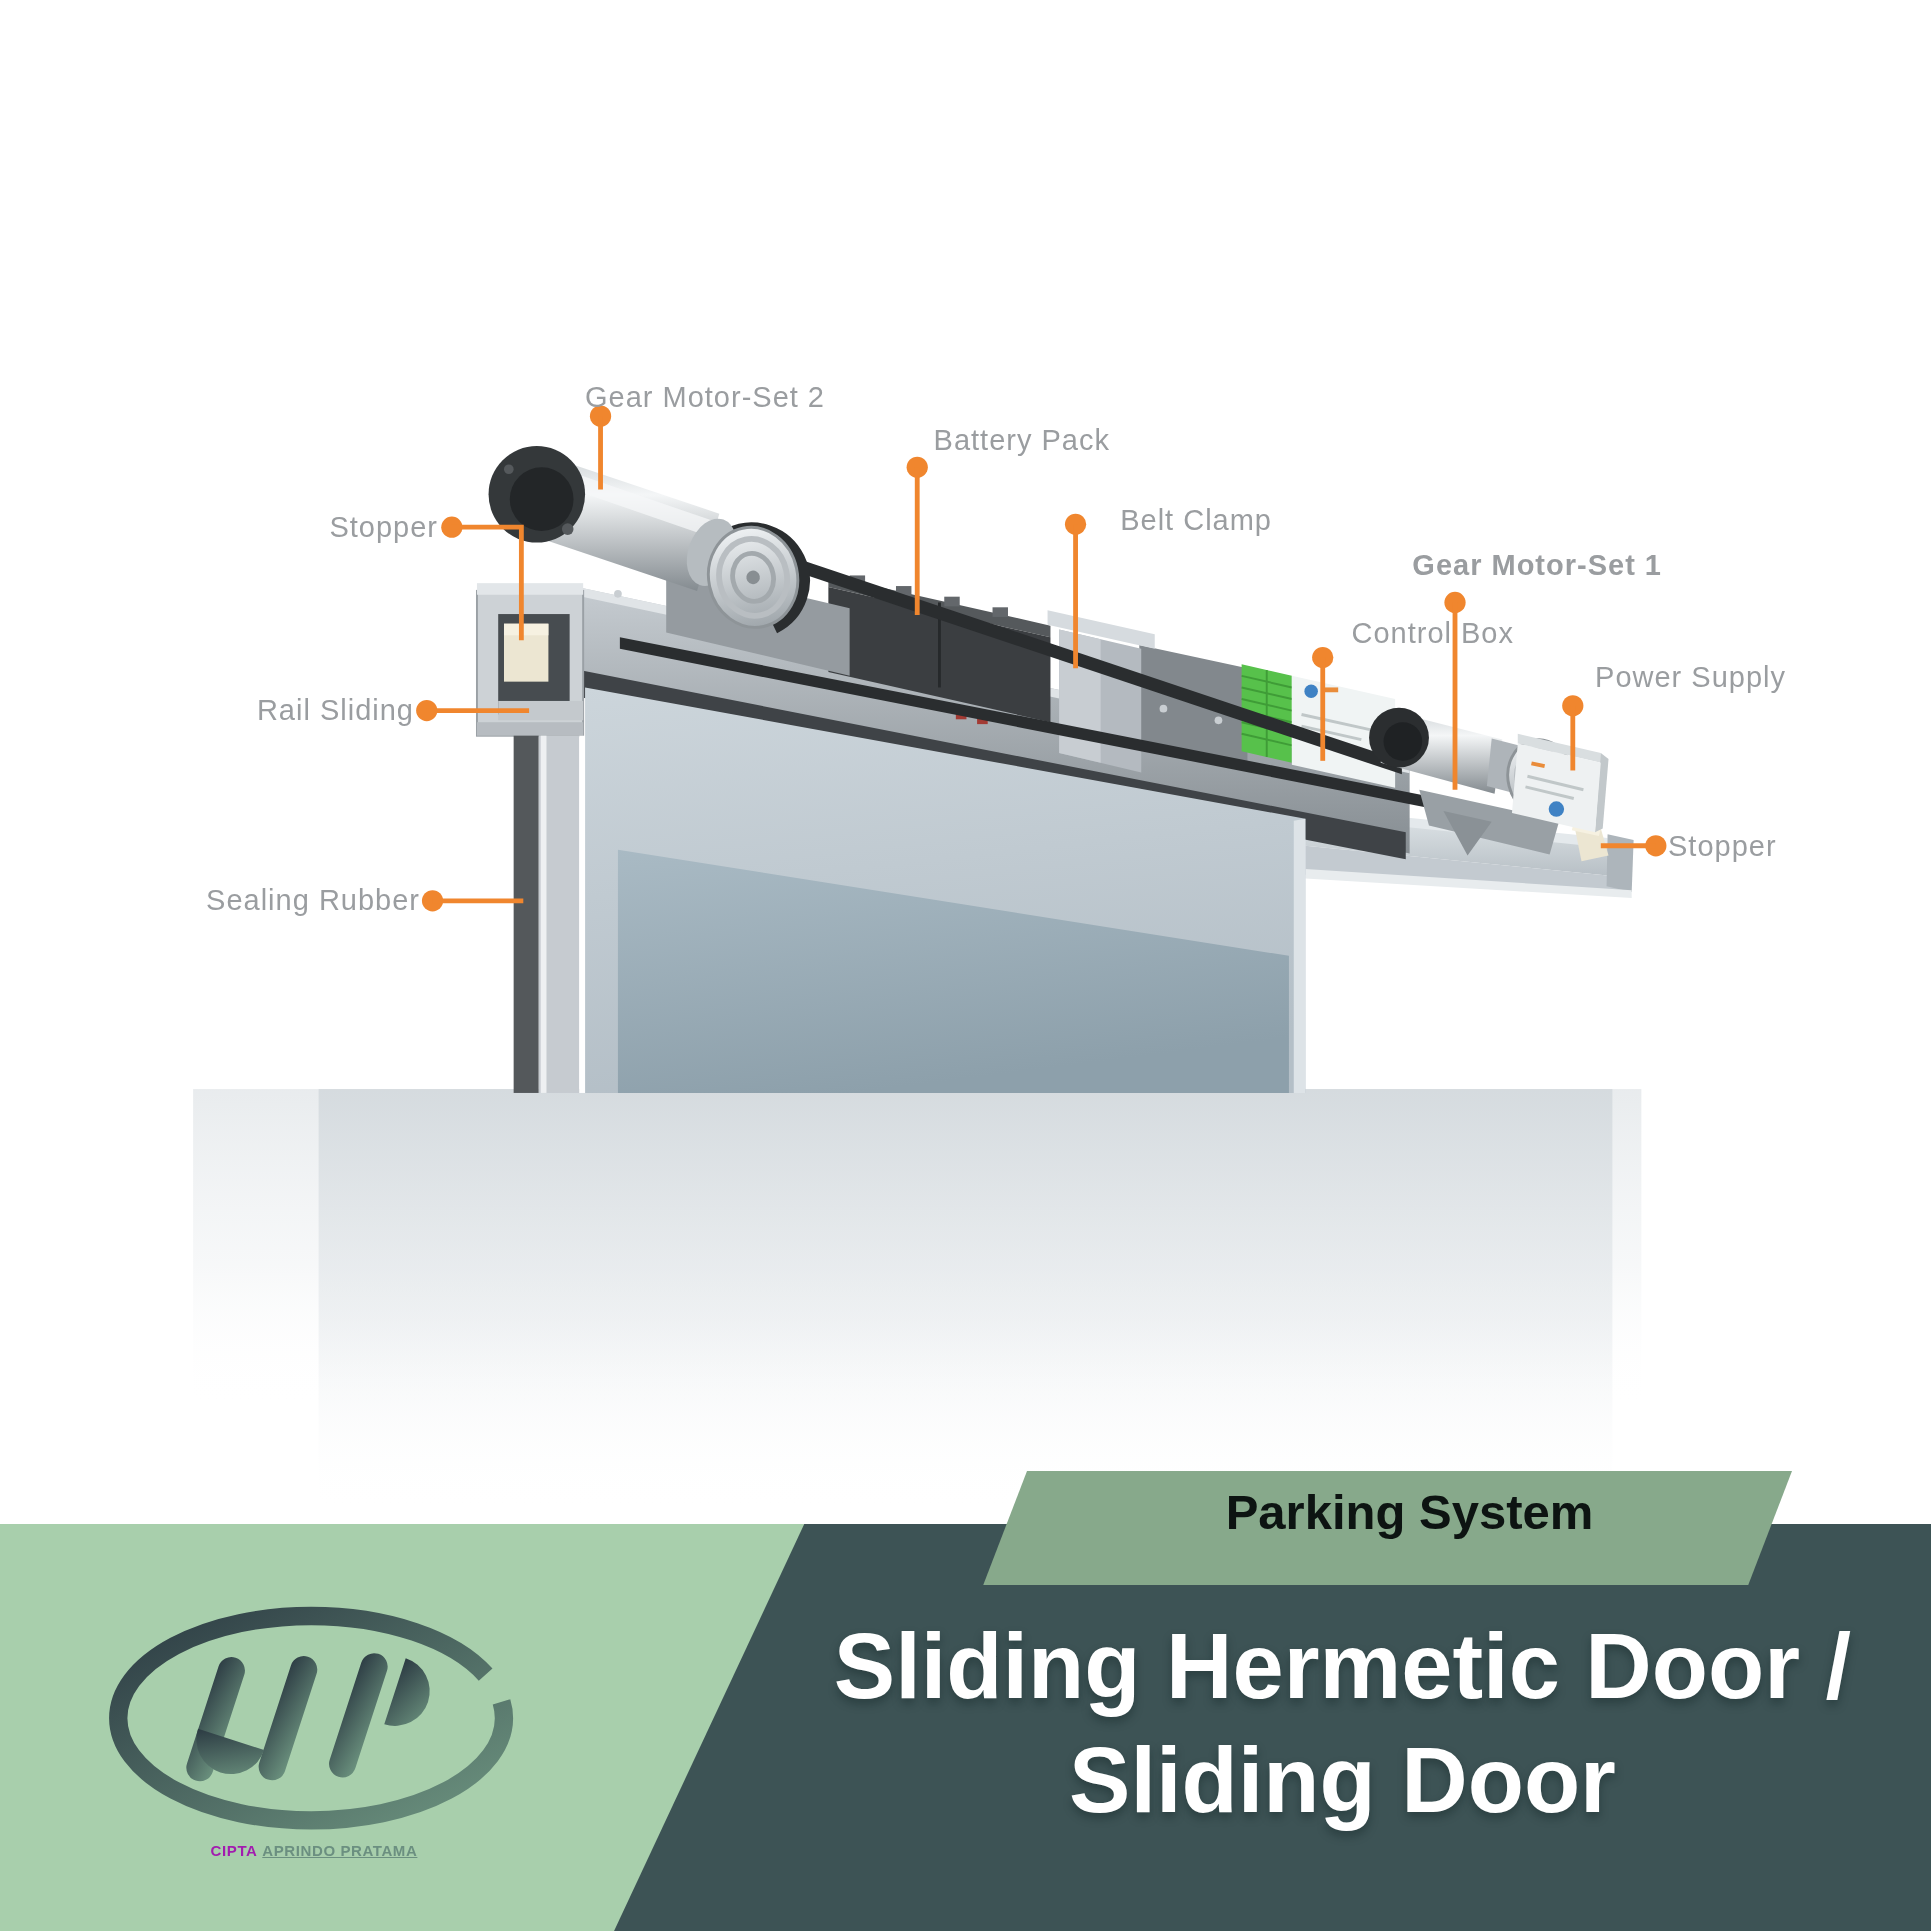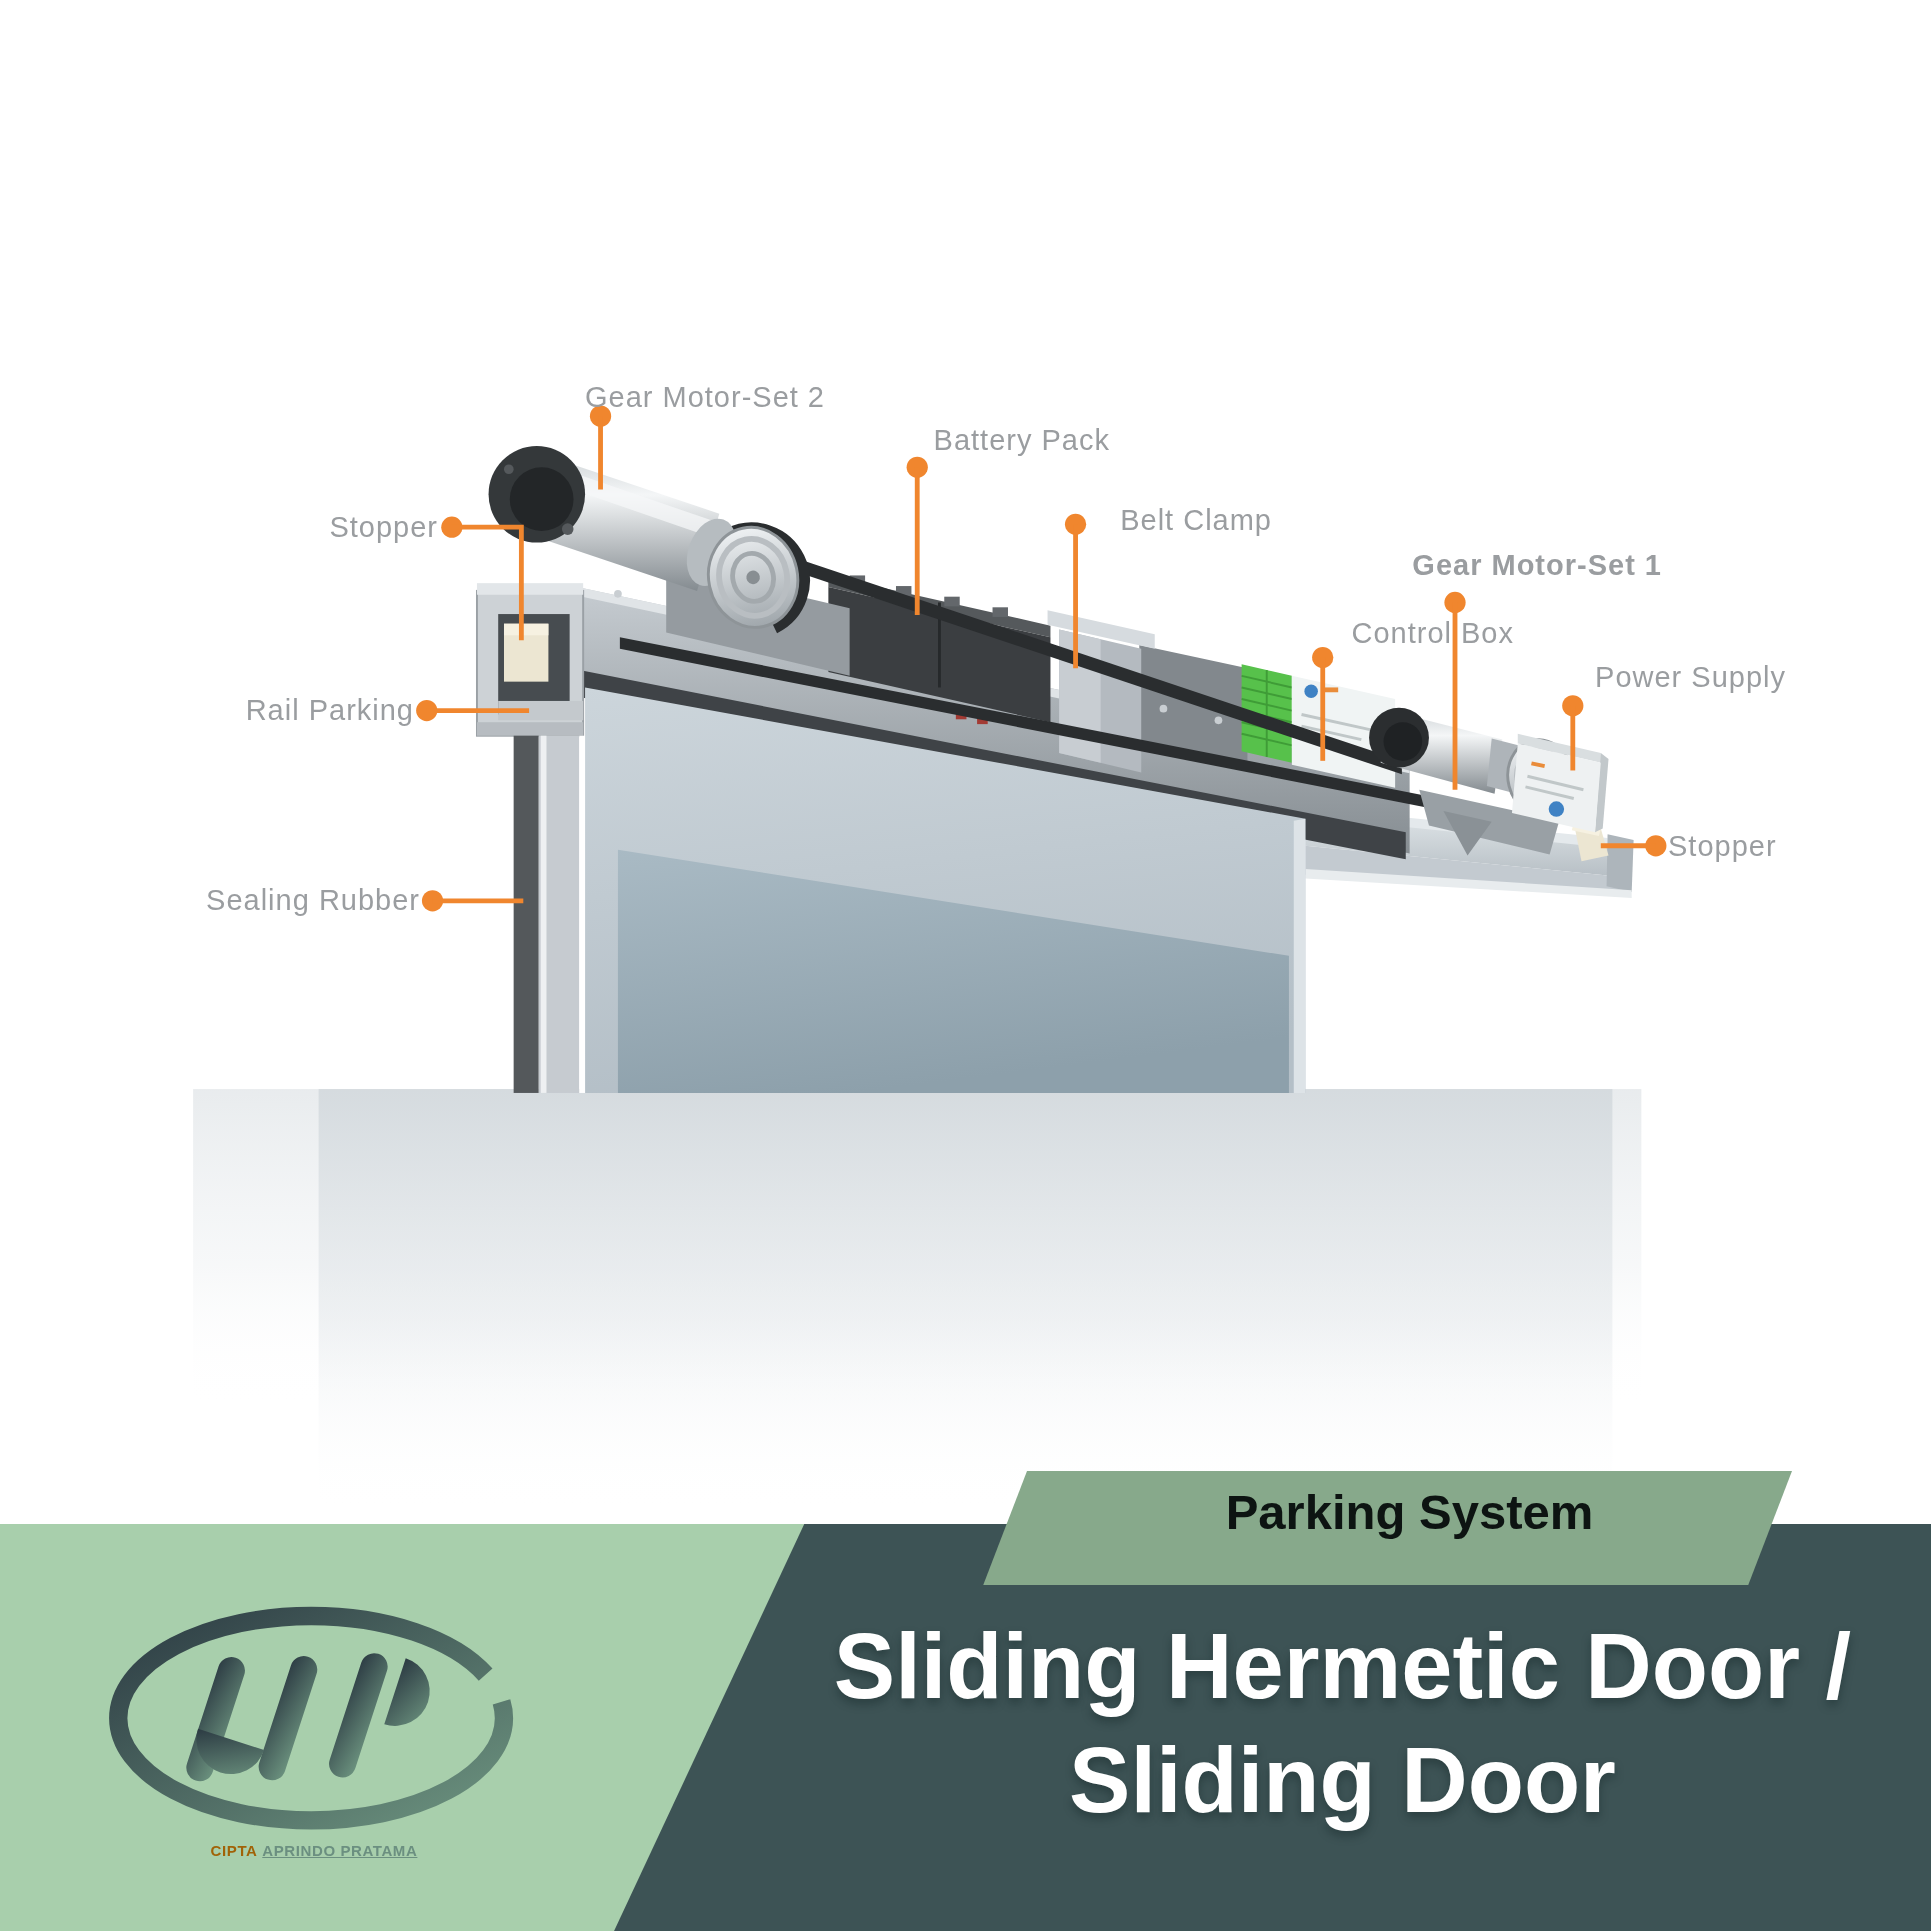--- a/index.html
+++ b/index.html
@@ -31,21 +31,21 @@
         transform:skewX(-21deg);transform-origin:left top;}
   .banner-text{position:absolute;left:1027px;top:1471px;width:765px;height:82px;
         display:flex;align-items:center;justify-content:center;
         font-size:49px;font-weight:800;color:#0D1412;letter-spacing:0px;}
   .title{position:absolute;left:734px;top:1609px;width:1217px;text-align:center;
         font-size:92px;line-height:114px;font-weight:800;color:#FFFFFF;
         text-shadow:0 4.8px 9.7px rgba(10,25,25,0.35);}
   .logo{position:absolute;left:87px;top:1588px;width:454px;height:270px;}
   .logo-caption{position:absolute;left:87px;top:1842px;width:454px;text-align:center;
         font-size:15px;font-weight:700;letter-spacing:0.6px;}
-  .logo-caption .cap1{color:#a16207;}
+  .logo-caption .cap1{color:#a21caf;}
   .logo-caption .cap2{color:#6B8F80;margin-left:4.8px;text-decoration:underline;}
 </style>
 </head>
 <body>
 
 <div class="page">
 
   <svg class="illustration" viewBox="0 0 2000 2000" aria-hidden="true">
     <defs>
       <linearGradient id="gradShadow" x1="0" y1="0" x2="0" y2="1">
@@ -257,21 +257,21 @@
     </g>
   </svg>
 
   <div class="lbl lbl-0 center">Gear Motor-Set 2</div>
   <div class="lbl lbl-1 center">Battery Pack</div>
   <div class="lbl lbl-2 center">Belt Clamp</div>
   <div class="lbl lbl-3 center">Gear Motor-Set 1</div>
   <div class="lbl lbl-4 center">Control Box</div>
   <div class="lbl lbl-5 center">Power Supply</div>
   <div class="lbl lbl-6 right">Stopper</div>
-  <div class="lbl lbl-7 right">Rail Parking</div>
+  <div class="lbl lbl-7 right">Rail Sliding</div>
   <div class="lbl lbl-8 right">Sealing Rubber</div>
   <div class="lbl lbl-9">Stopper</div>
 
   <div class="footer-left"></div>
   <div class="footer-right"></div>
   <div class="banner-shape"></div>
   <div class="banner-text">Parking System</div>
 
   <div class="title">
     <div>Sliding Hermetic Door /</div>

